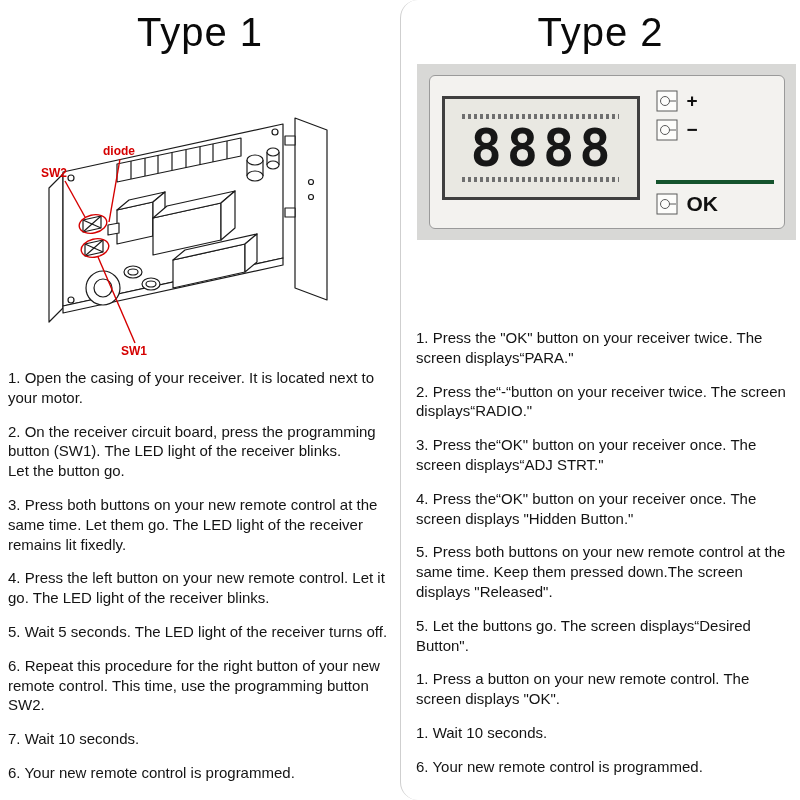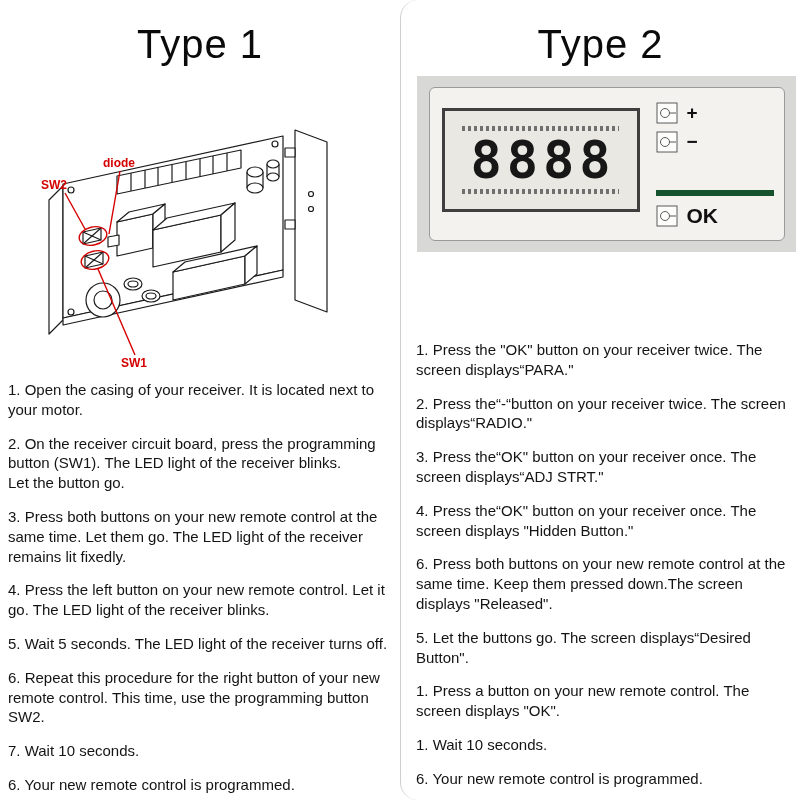--- a/index.html
+++ b/index.html
@@ -10,21 +10,21 @@
     color: #111;
   }
   .container { display: flex; width: 800px; height: 800px; }
   .col { width: 400px; height: 800px; }
   .col-right { border-left: 1px solid #cfcfcf; border-radius: 18px; }
   .title {
     text-align: center;
     font-size: 40px;
     font-weight: 400;
     line-height: 52px;
-    padding-top: 18px;
+    padding-top: 6px;
     color: #0a0a0a;
     letter-spacing: 1px;
   }
   .diagram { width: 400px; height: 300px; margin-top: 2px; }
   .steps { padding: 8px 8px 0 8px; }
   .col-right .steps { padding: 88px 6px 0 15px; }
   p.step {
     font-size: 15px;
     line-height: 1.32;
     margin-bottom: 14px;
@@ -76,21 +76,21 @@
     padding-left: 5px;
   }
   .btns {
     flex: 1;
     display: flex;
     flex-direction: column;
     padding-left: 16px;
     padding-top: 4px;
   }
   .btn-row { display: flex; align-items: center; gap: 9px; margin-bottom: 7px; }
-  .btn-row.ok { margin-top: auto; margin-bottom: 2px; border-top: 6px solid #14532d; padding-top: 8px; }
+  .btn-row.ok { margin-top: auto; margin-bottom: 2px; border-top: 4px solid #14532d; padding-top: 8px; }
   .btn-label { font-weight: bold; font-size: 19px; color: #101010; }
   .btn-row.ok .btn-label { font-size: 21px; }
   .btn-icon { display: inline-flex; }
   svg text.red-label {
     font-family: "Liberation Sans", sans-serif;
     font-size: 12px;
     font-weight: bold;
     fill: #d50000;
   }
 </style>
@@ -240,21 +240,21 @@
           </div>
         </div>
       </div>
     </div>
 
     <div class="steps">
       <p class="step">1. Press the "OK" button on your receiver twice. The screen displays“PARA."</p>
       <p class="step">2. Press the“-“button on your receiver twice. The screen displays“RADIO."</p>
       <p class="step">3. Press the“OK" button on your receiver once. The screen displays“ADJ STRT."</p>
       <p class="step">4. Press the“OK" button on your receiver once. The screen displays "Hidden Button."</p>
-      <p class="step">6. Press both buttons on your new remote control at the same time. Keep them pressed down.The screen displays "Released".</p>
+      <p class="step">5. Press both buttons on your new remote control at the same time. Keep them pressed down.The screen displays "Released".</p>
       <p class="step">5. Let the buttons go. The screen displays“Desired Button".</p>
       <p class="step">1. Press a button on your new remote control. The screen displays "OK".</p>
       <p class="step">1. Wait 10 seconds.</p>
       <p class="step">6. Your new remote control is programmed.</p>
     </div>
   </div>
 
 </div>
 
 </body></html>

